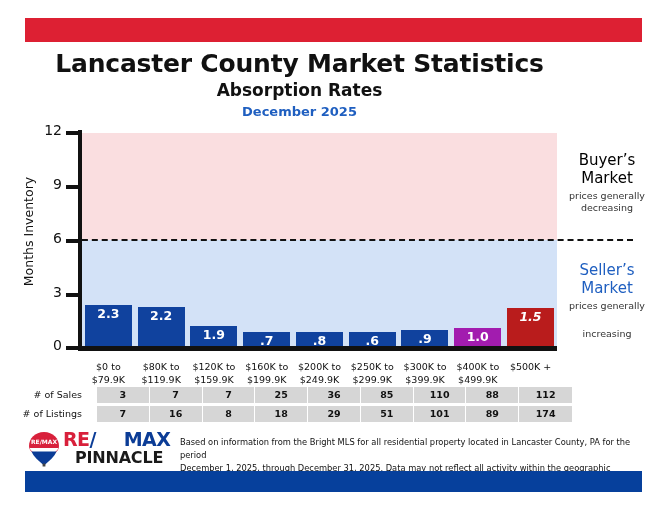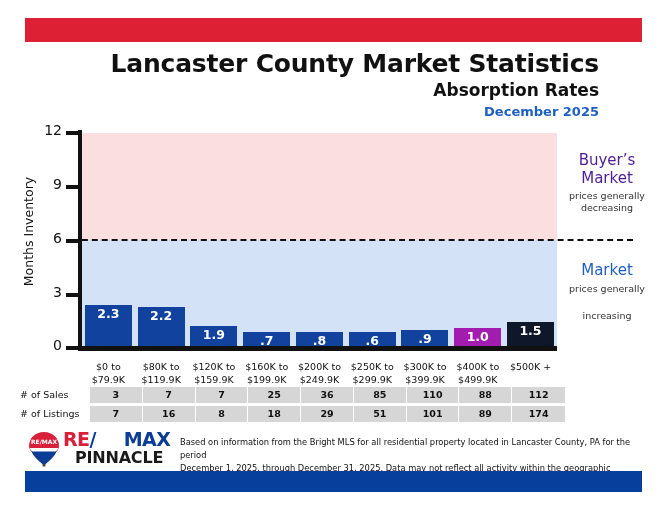--- a/index.html
+++ b/index.html
@@ -27,21 +27,21 @@
     left: 25px; top: 471px;
     width: 617px; height: 21px;
     background: #06409C;
   }
 
   
   .title-block {
     position: absolute;
     left: 0; top: 50px;
     width: 599px;
-    text-align: right;
+    text-align: center;
   }
   .title-main {
     font-size: 25px;
     font-weight: bold;
     color: #111111;
     letter-spacing: -0.2px;
     line-height: 1.1;
   }
   .title-sub {
     font-size: 17px;
@@ -170,21 +170,21 @@
     text-align: center;
     left: 551px;
   }
   .market-buyer { top: 152px; }
   .market-seller { top: 262px; }
   .market-title {
     font-size: 15px;
     line-height: 1.18;
     font-weight: normal;
   }
-  .market-buyer .market-title { color: #4c1d95; }
+  .market-buyer .market-title { color: #000000; }
   .market-seller .market-title { color: #1F5FC0; }
   .market-note {
     font-size: 9.5px;
     color: #333333;
     line-height: 1.2;
     margin-top: 3px;
   }
 
   
   .cat-row {
@@ -207,24 +207,25 @@
     left: 20px; top: 387px;
     width: 537px;
   }
   .trow {
     display: flex;
     height: 16px;
     margin-bottom: 3px;
   }
   .rowlabel {
     width: 62px;
+    text-align: right;
     font-size: 9.5px;
     color: #111111;
     line-height: 16px;
-    padding-right: 8px;
+    padding-right: 15px;
     flex: none;
   }
   .cells {
     display: flex;
     margin-left: 0px;
     width: 475px;
   }
   .cell {
     width: 52.8px;
     text-align: center;
@@ -356,34 +357,35 @@
         <div class="bar" style="height: 15.975px; background: rgb(16, 66, 158);">
           <div class="bar-value">.9</div>
         </div>
       </div>
       <div class="bar-slot">
         <div class="bar" style="height: 17.75px; background: #a21caf;">
           <div class="bar-value">1.0</div>
         </div>
       </div>
       <div class="bar-slot">
-        <div class="bar" style="height: 24px; background: #0f172a;">
+        <div class="bar" style="height: 38px; background: #b91c1c; font-style: italic;">
           <div class="bar-value">1.5</div>
         </div>
       </div>
     </div>
 </div>
 
 <div class="market-label market-buyer">
   <div class="market-title">Buyer’s</div>
   <div class="market-title">Market</div>
   <div class="market-note">prices generally</div>
   <div class="market-note" style="margin-top:0">decreasing</div>
 </div>
 <div class="market-label market-seller">
+  <div class="market-title">Seller’s</div>
   <div class="market-title">Market</div>
   <div class="market-note">prices generally</div>
   <div class="market-note" style="margin-top:16px">increasing</div>
 </div>
 
 <div class="cat-row" id="cat-row">
     <div class="cat-cell">
       <span>$0 to</span>
       <span>$79.9K</span>
     </div>

